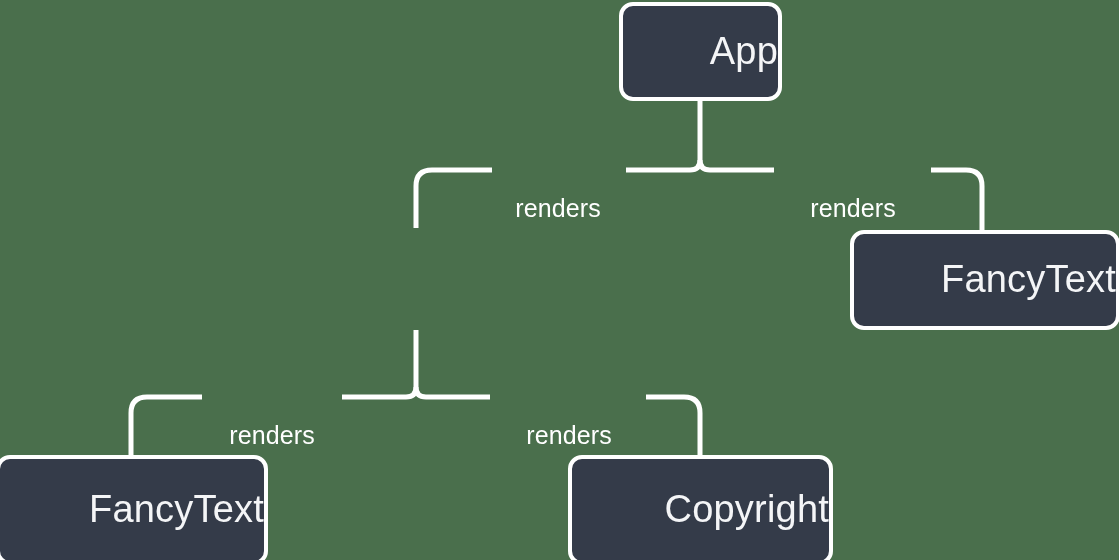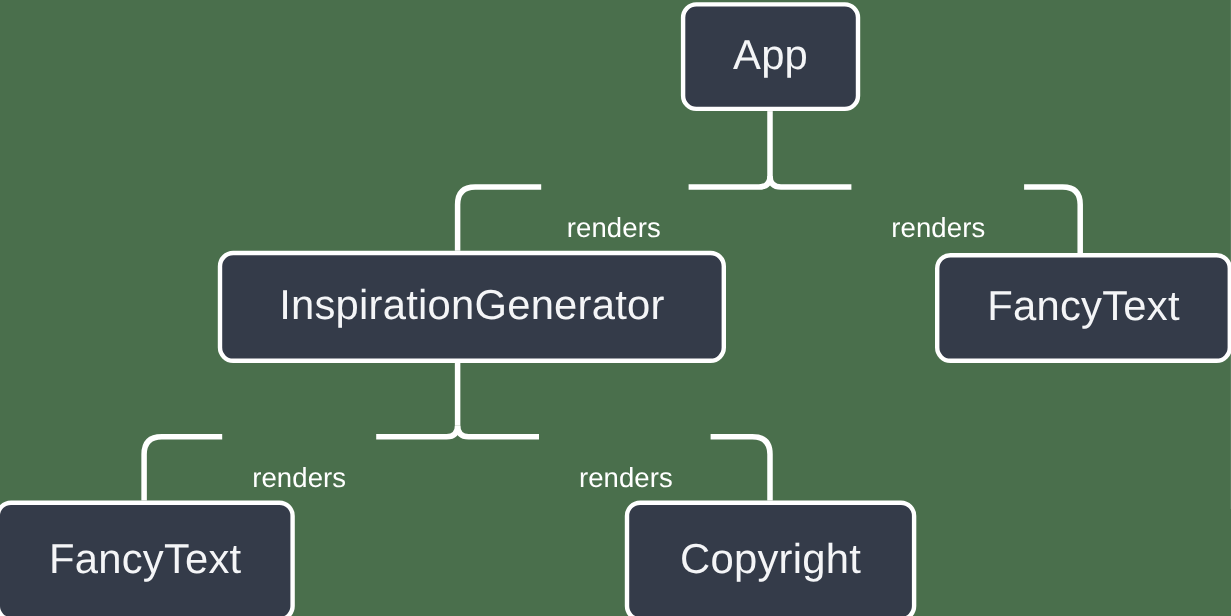--- a/index.html
+++ b/index.html
@@ -27,21 +27,21 @@
   }
   .node {
     position: absolute;
     box-sizing: border-box;
     background: #343b49;
     border: 4px solid #ffffff;
     border-radius: 14px;
     color: #f4f5f7;
     display: flex;
     align-items: center;
-    justify-content: center;
+    justify-content: flex-end;
     font-size: 38px;
     font-weight: 400;
     letter-spacing: 0.2px;
     line-height: 1;
     white-space: nowrap;
     z-index: 2;
   }
   .node-label {
     display: block;
     transform: translateY(-1px);
@@ -87,23 +87,20 @@
 
     <path d="M 416 387 Q 416 397 406 397 L 342 397 M 202 397 L 147 397 Q 131 397 131 413 L 131 455"></path>
 
     <path d="M 416 387 Q 416 397 426 397 L 490 397 M 646 397 L 684 397 Q 700 397 700 413 L 700 455"></path>
   </svg>
 
   <div class="node" id="node-app">
     <span class="node-label">App</span>
   </div>
 
-  <div class="node" id="node-inspiration">
-    <span class="node-label">InspirationGenerator</span>
-  </div>
 
   <div class="node" id="node-fancytext-right">
     <span class="node-label">FancyText</span>
   </div>
 
   <div class="node" id="node-fancytext-left">
     <span class="node-label">FancyText</span>
   </div>
 
   <div class="node" id="node-copyright">

